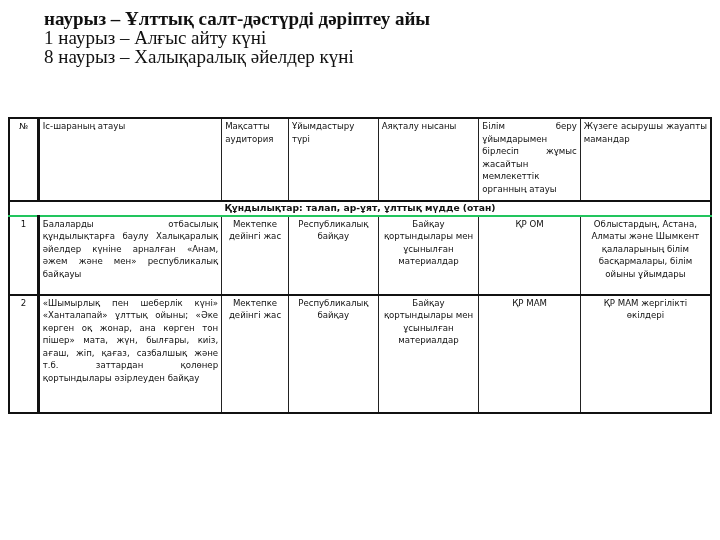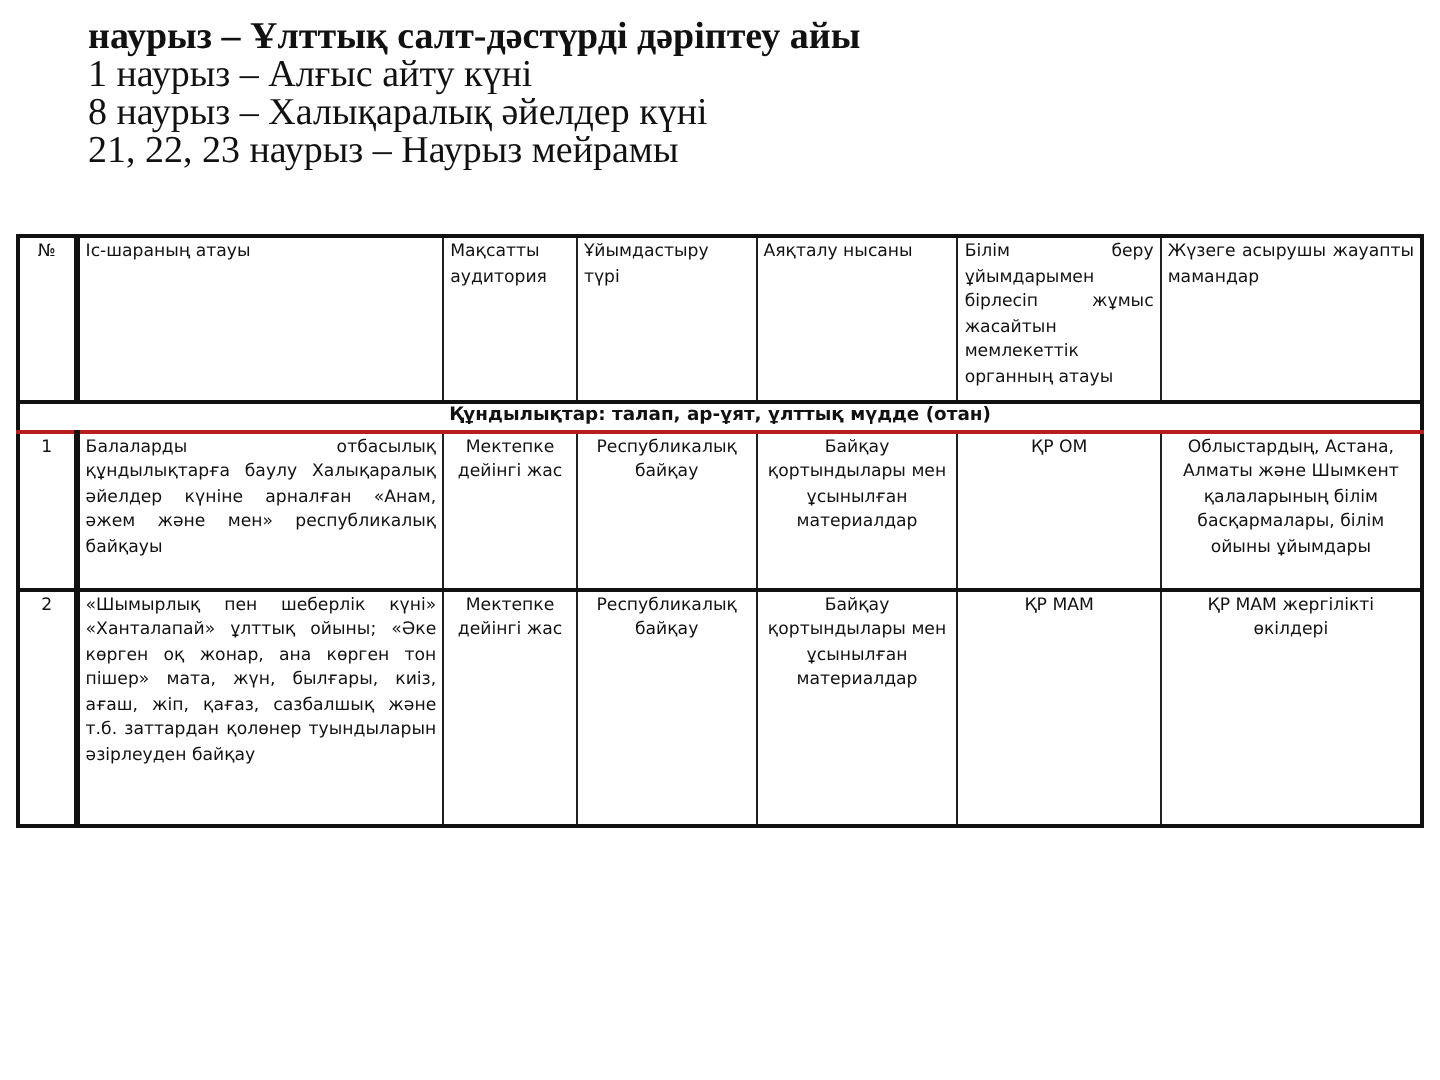--- a/index.html
+++ b/index.html
@@ -11,34 +11,33 @@
     table.plan td { border:1px solid #222; vertical-align:top; padding:1px 3px; }
     table.plan { border:2px solid #111; }
     .c-num { width:21px; text-align:center; border-right:3px solid #111 !important; }
     .c-name { width:177px; }
     .c-aud { width:60px; }
     .c-org { width:83px; }
     .c-res { width:94px;margin-top:24px; }
     .c-gov { width:95px; }
     .c-resp { width:124px; }
     tr.head td { height:79px; }
-    tr.section td { height:12px; text-align:center; font-weight:bold; font-size:9.2px; border-top:2px solid #111; border-bottom:2px solid #b91c1c; padding:0; }
+    tr.section td { height:12px; text-align:center; font-weight:bold; font-size:9.2px; border-top:2px solid #111; border-bottom:2px solid #22c55e; padding:0; }
     tr.r1 td { height:75px; }
     tr.r2 td { height:114px; border-top:2px solid #111; }
     .just { text-align:justify; }
     .center { text-align:center; }
   </style>
 </head>
 <body>
 
 <div class="intro">
   <div class="title">наурыз – Ұлттық салт-дәстүрді дәріптеу айы</div>
   <div>1 наурыз – Алғыс айту күні</div>
   <div>8 наурыз – Халықаралық әйелдер күні</div>
-  <div>21, 22, 23 наурыз – Наурыз мейрамы</div>
 </div>
 
 <table class="plan">
   <tbody>
       <tr class="head">
     <td class="c-num">№</td>
     <td class="c-name">Іс-шараның атауы</td>
     <td class="c-aud">Мақсатты аудитория</td>
     <td class="c-org">Ұйымдастыру түрі</td>
     <td class="c-res">Аяқталу нысаны</td>
@@ -52,21 +51,21 @@
     <td class="c-num">1</td>
     <td class="c-name just">Балаларды отбасылық құндылықтарға баулу Халықаралық әйелдер күніне арналған «Анам, әжем және мен» республикалық байқауы</td>
     <td class="c-aud center">Мектепке дейінгі жас</td>
     <td class="c-org center">Республикалық байқау</td>
     <td class="c-res center">Байқау қортындылары мен ұсынылған материалдар</td>
     <td class="c-gov center">ҚР ОМ</td>
     <td class="c-resp center">Облыстардың, Астана, Алматы және Шымкент қалаларының білім басқармалары, білім ойыны ұйымдары</td>
   </tr>
   <tr class="r2">
     <td class="c-num">2</td>
-    <td class="c-name just">«Шымырлық пен шеберлік күні» «Ханталапай» ұлттық ойыны; «Әке көрген оқ жонар, ана көрген тон пішер» мата, жүн, былғары, киіз, ағаш, жіп, қағаз, сазбалшық және т.б. заттардан қолөнер туындыларын әзірлеуден байқау</td>
+    <td class="c-name just">«Шымырлық пен шеберлік күні» «Ханталапай» ұлттық ойыны; «Әке көрген оқ жонар, ана көрген тон пішер» мата, жүн, былғары, киіз, ағаш, жіп, қағаз, сазбалшық және т.б. заттардан қолөнер қортындылары әзірлеуден байқау</td>
     <td class="c-aud center">Мектепке дейінгі жас</td>
     <td class="c-org center">Республикалық байқау</td>
     <td class="c-res center">Байқау қортындылары мен ұсынылған материалдар</td>
     <td class="c-gov center">ҚР МАМ</td>
     <td class="c-resp center">ҚР МАМ жергілікті өкілдері</td>
   </tr>
 </tbody>
   </table>
 
 </body></html>

